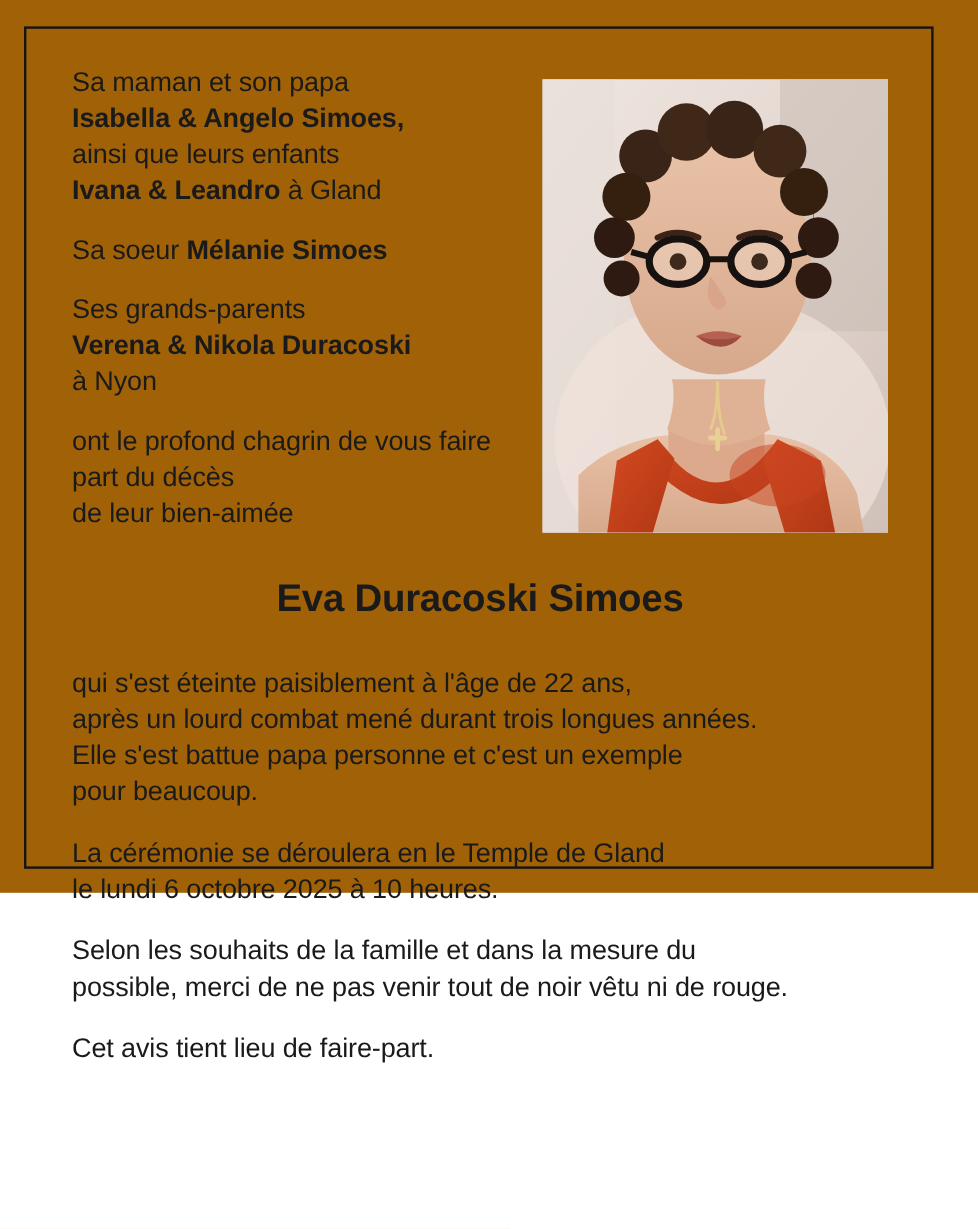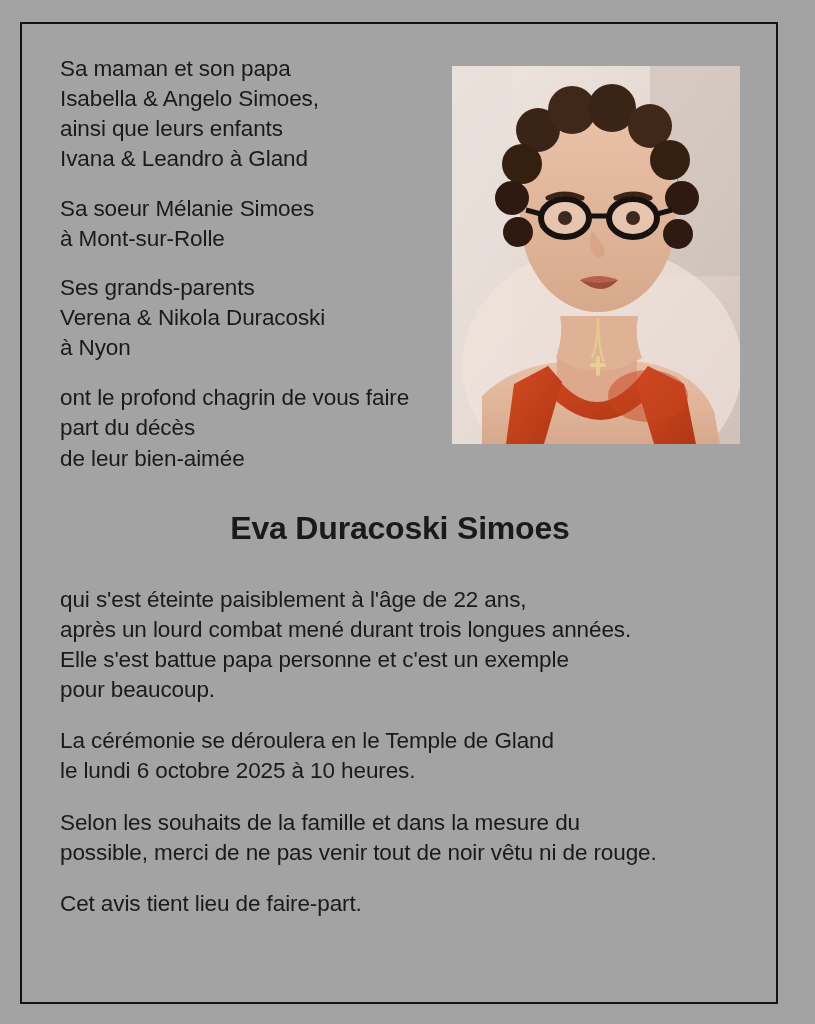--- a/index.html
+++ b/index.html
@@ -11,23 +11,23 @@
     width: 815px;
     height: 1024px;
     font-family: "Liberation Sans", sans-serif;
     color: #1a1a1a;
     overflow: hidden;
   }
   .notice-card {
     position: relative;
     box-sizing: border-box;
     width: 815px;
-    height: 1024px;
+    height: 744px;
     padding: 22px 37px 20px 20px;
-    background: #a3a3a3;
+    background: #a16207;
   }
   .notice-frame {
     box-sizing: border-box;
     width: 100%;
     height: 100%;
     border: 2px solid #141414;
     padding: 30px 36px 26px 38px;
     position: relative;
   }
   .top-section {
@@ -49,21 +49,21 @@
     height: 100%;
   }
   .para {
     font-size: 22.5px;
     line-height: 1.34;
     margin: 0 0 19px 0;
     letter-spacing: -0.1px;
     font-weight: 400;
   }
   .para .b {
-    font-weight: 400;
+    font-weight: 700;
   }
   .para-tight {
     margin-bottom: 19px;
   }
   .deceased-name {
     text-align: center;
     font-size: 32px;
     font-weight: 700;
     letter-spacing: -0.2px;
     margin: 36px 0 38px 0;
@@ -152,21 +152,20 @@
 
       <p class="para para-tight">
         <span class="b" style="font-weight:400">Sa maman et son papa</span><br>
         <span class="b">Isabella &amp; Angelo Simoes,</span><br>
         <span>ainsi que leurs enfants</span><br>
         <span class="b">Ivana &amp; Leandro</span><span> à Gland</span>
       </p>
 
       <p class="para para-tight">
         <span>Sa soeur </span><span class="b">Mélanie Simoes</span><br>
-        <span>à Mont-sur-Rolle</span>
       </p>
 
       <p class="para para-tight">
         <span>Ses grands-parents</span><br>
         <span class="b">Verena &amp; Nikola Duracoski</span><br>
         <span>à Nyon</span>
       </p>
 
 
       <p class="para lead-in">

